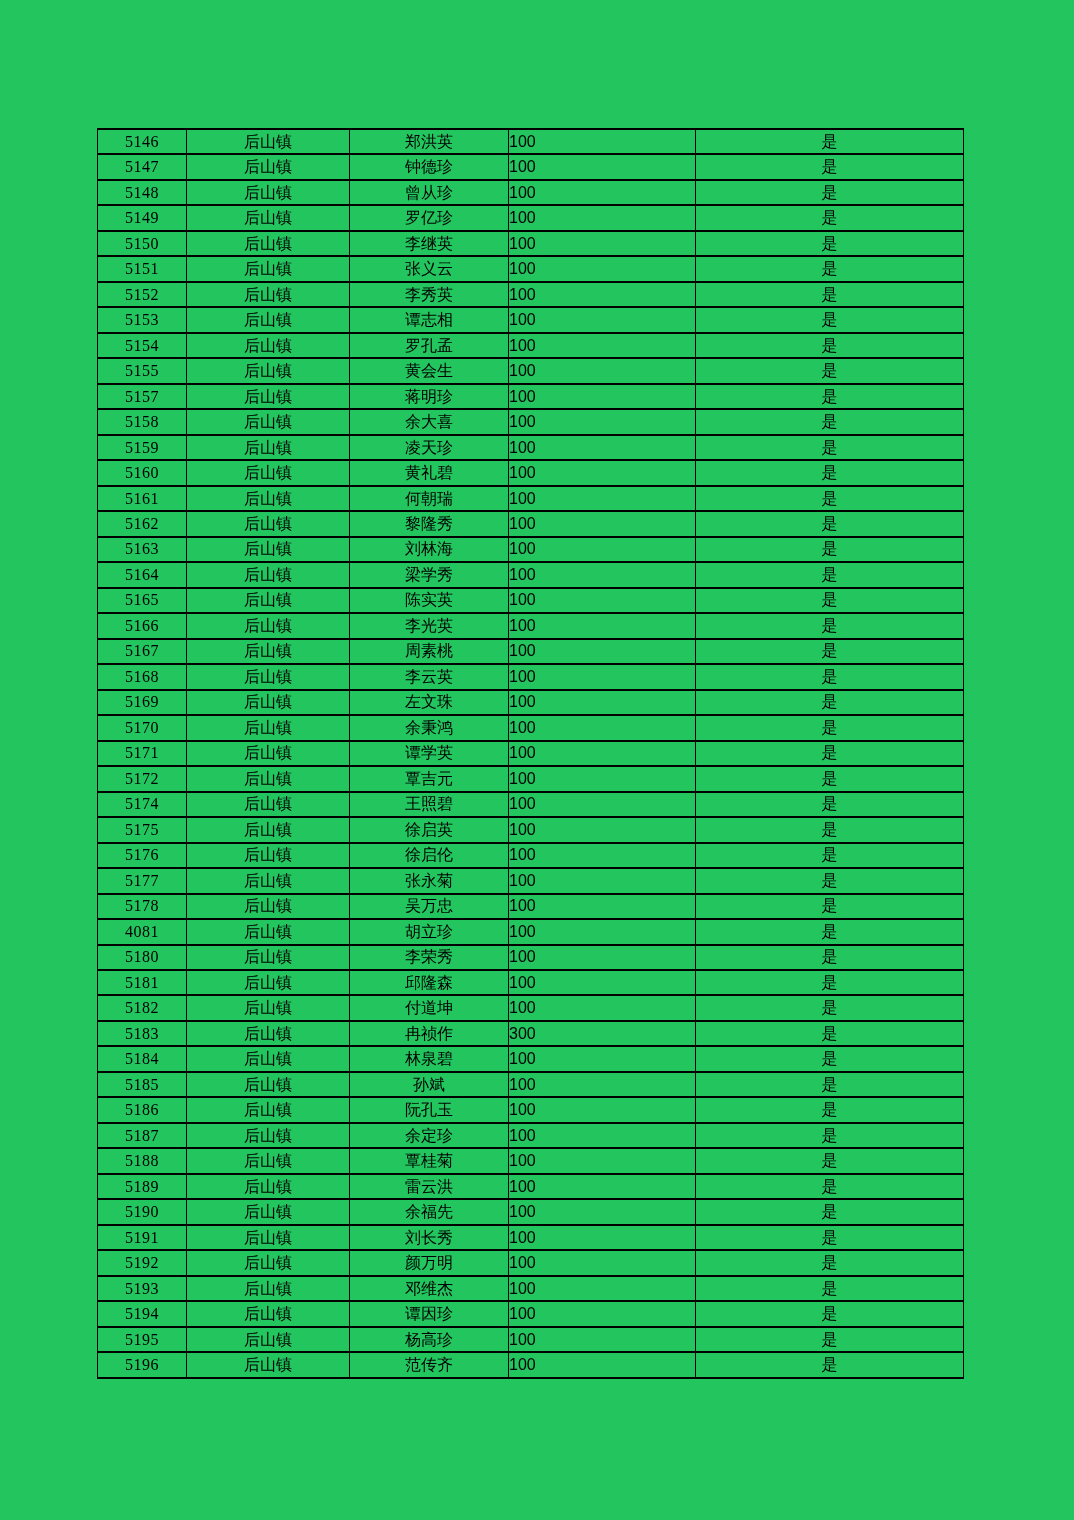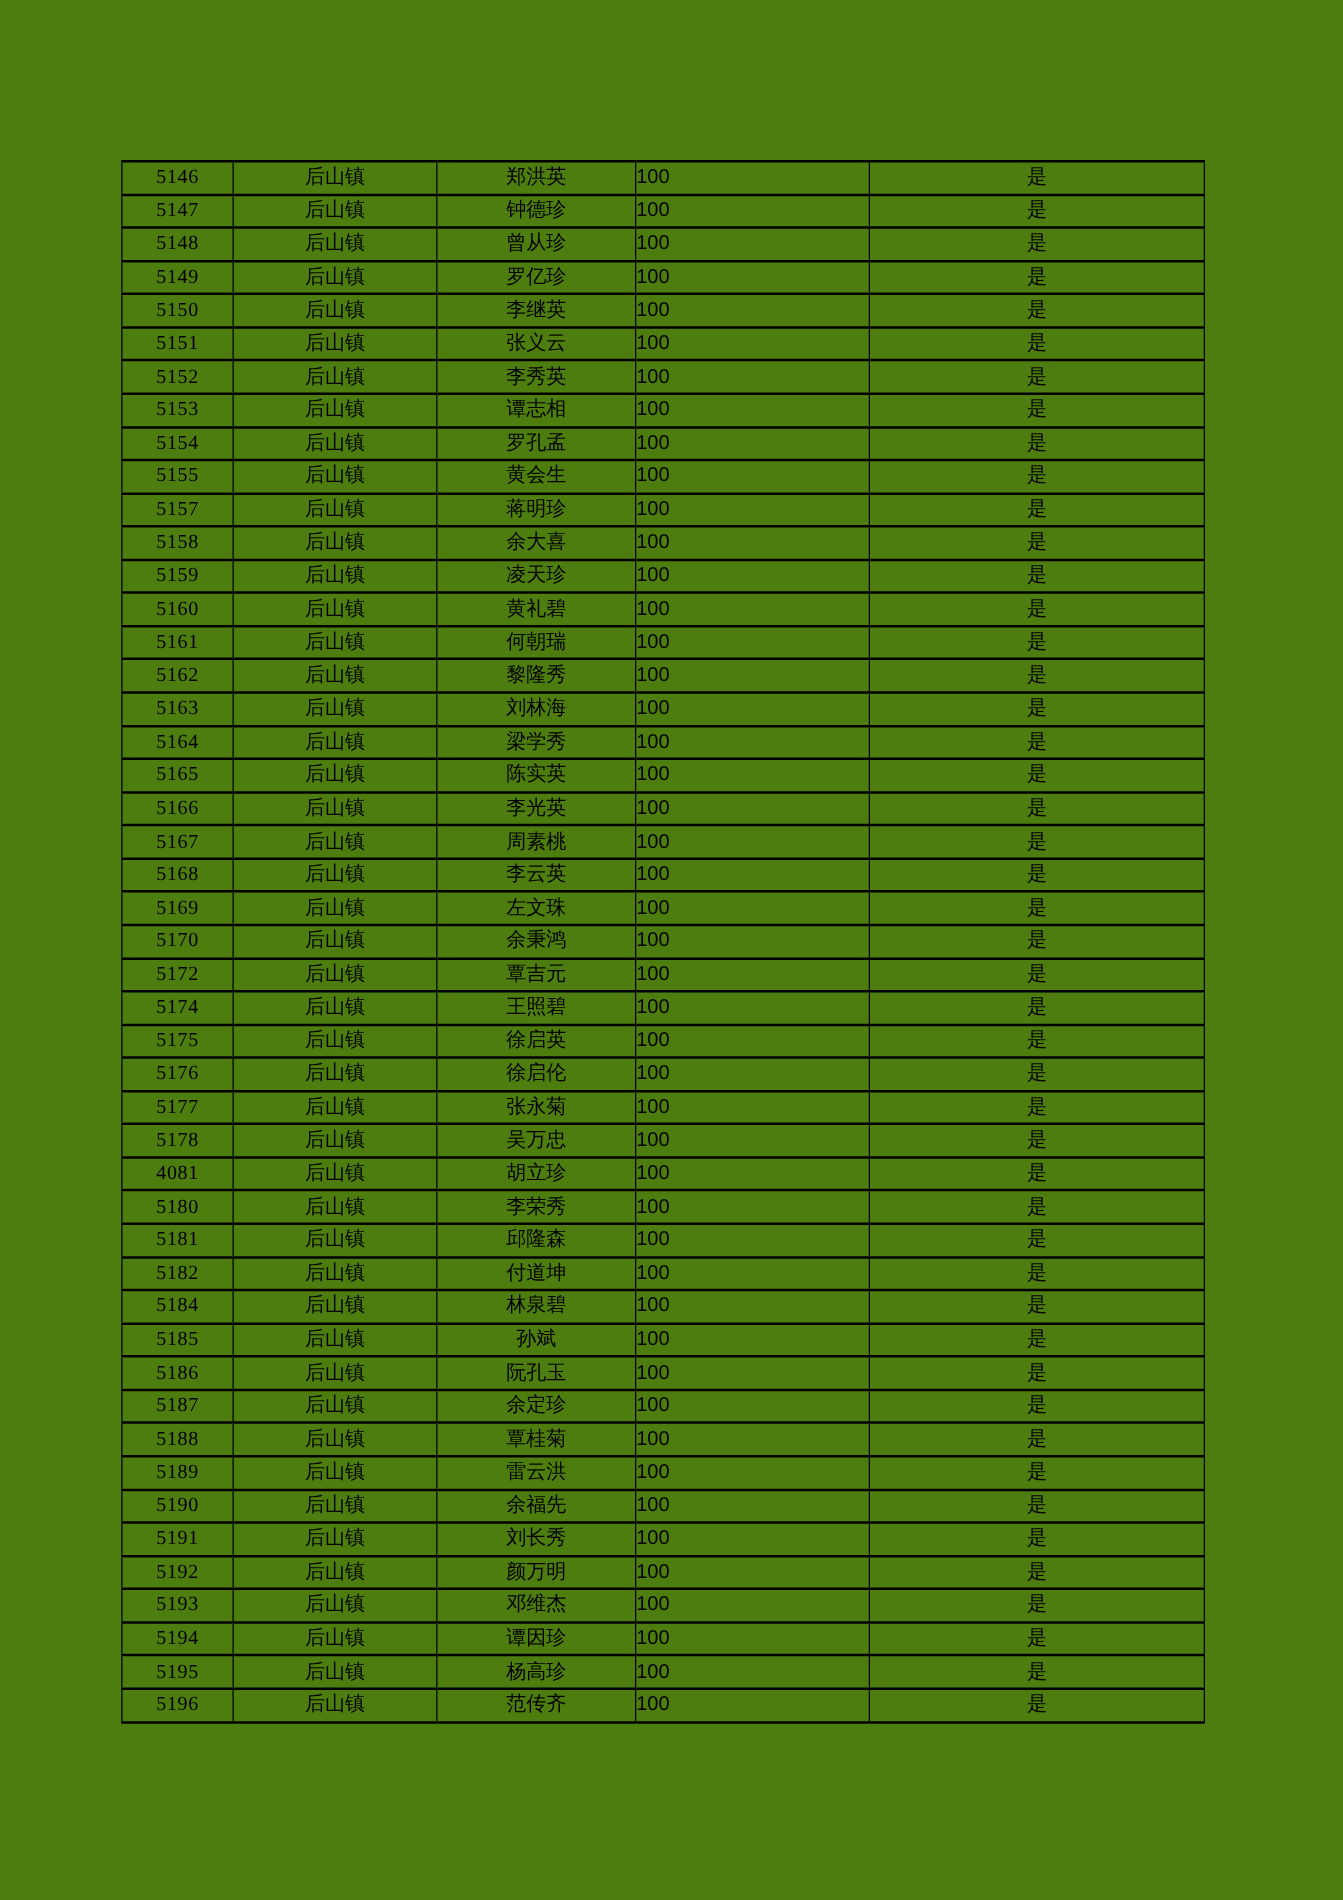--- a/index.html
+++ b/index.html
@@ -4,21 +4,21 @@
 <style>
   html, body {
     margin: 0;
     padding: 0;
     background: #ffffff;
   }
   .page {
     position: relative;
     width: 1074px;
     height: 1520px;
-    background: #4d7c0f;
+    background: #22c55e;
     font-family: "Liberation Serif", "DejaVu Serif", serif;
     color: #000000;
   }
   table.data-table {
     position: absolute;
     left: 97px;
     top: 128px;
     width: 866px;
     height: 1251px;
     border-collapse: collapse;
@@ -238,20 +238,27 @@
     <td class="c-flag">是</td>
   </tr>
         <tr>
     <td class="c-id">5170</td>
     <td class="c-town">后山镇</td>
     <td class="c-name">余秉鸿</td>
     <td class="c-amount">100</td>
     <td class="c-flag">是</td>
   </tr>
         <tr>
+    <td class="c-id">5171</td>
+    <td class="c-town">后山镇</td>
+    <td class="c-name">谭学英</td>
+    <td class="c-amount">100</td>
+    <td class="c-flag">是</td>
+  </tr>
+        <tr>
     <td class="c-id">5172</td>
     <td class="c-town">后山镇</td>
     <td class="c-name">覃吉元</td>
     <td class="c-amount">100</td>
     <td class="c-flag">是</td>
   </tr>
         <tr>
     <td class="c-id">5174</td>
     <td class="c-town">后山镇</td>
     <td class="c-name">王照碧</td>
@@ -305,20 +312,27 @@
     <td class="c-town">后山镇</td>
     <td class="c-name">邱隆森</td>
     <td class="c-amount">100</td>
     <td class="c-flag">是</td>
   </tr>
         <tr>
     <td class="c-id">5182</td>
     <td class="c-town">后山镇</td>
     <td class="c-name">付道坤</td>
     <td class="c-amount">100</td>
+    <td class="c-flag">是</td>
+  </tr>
+        <tr>
+    <td class="c-id">5183</td>
+    <td class="c-town">后山镇</td>
+    <td class="c-name">冉祯作</td>
+    <td class="c-amount">300</td>
     <td class="c-flag">是</td>
   </tr>
         <tr>
     <td class="c-id">5184</td>
     <td class="c-town">后山镇</td>
     <td class="c-name">林泉碧</td>
     <td class="c-amount">100</td>
     <td class="c-flag">是</td>
   </tr>
         <tr>

